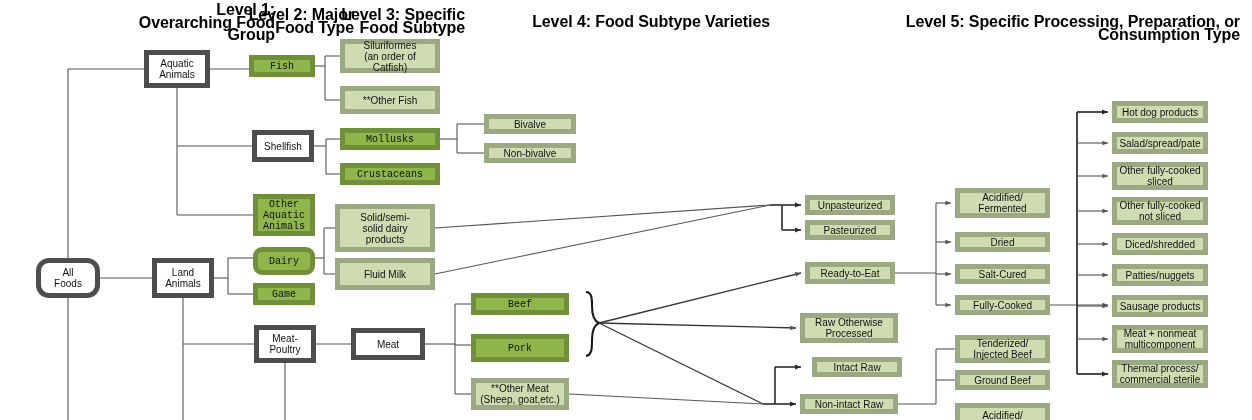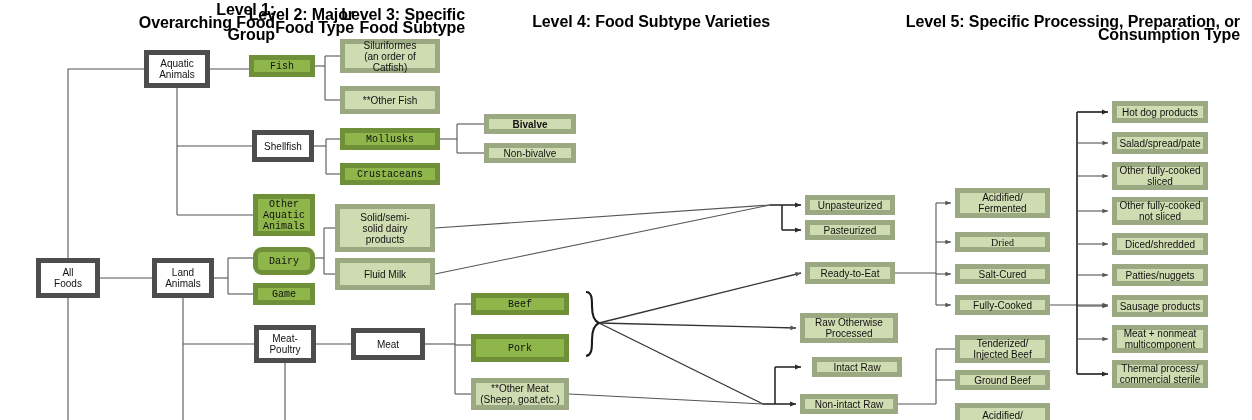--- a/index.html
+++ b/index.html
@@ -181,21 +181,21 @@
       <path d="M1077,339 L1108,339" marker-end="url(#ahl)"></path>
     </g>
   </svg>
 
   <div class="hdr" style="left: 120px; top: 4px; width: 155px;">Level 1:<br>Overarching Food<br>Group</div>
   <div class="hdr" style="left: 236px; top: 9px; width: 118px;">Level 2: Major<br>Food Type</div>
   <div class="hdr" style="left: 340px; top: 9px; width: 125px;">Level 3: Specific<br>Food Subtype</div>
   <div class="hdr" style="left: 500px; top: 16px; width: 270px;">Level 4: Food Subtype Varieties</div>
   <div class="hdr" style="left: 800px; top: 16px; width: 440px;">Level 5: Specific Processing, Preparation, or Consumption Type</div>
 
-<div class="node n-white" style="left: 36px; top: 258px; width: 64px; height: 40px;">
+<div class="node n-white" style="left: 36px; top: 258px; width: 64px; height: 40px; border-radius: 13px;">
       <span>All<br>Foods</span>
     </div>
     <div class="node n-white" style="left: 144px; top: 50px; width: 66px; height: 38px;">
       <span>Aquatic<br>Animals</span>
     </div>
     <div class="node n-white" style="left: 152px; top: 258px; width: 62px; height: 40px;">
       <span>Land<br>Animals</span>
     </div>
     <div class="node n-dark" style="left: 249px; top: 55px; width: 66px; height: 22px;">
       <span>Fish</span>
@@ -229,21 +229,21 @@
     </div>
     <div class="node n-pale" style="left: 335px; top: 204px; width: 100px; height: 48px;">
       <span>Solid/semi-<br>solid dairy<br>products</span>
     </div>
     <div class="node n-pale" style="left: 335px; top: 258px; width: 100px; height: 32px;">
       <span>Fluid Milk</span>
     </div>
     <div class="node n-white" style="left: 351px; top: 328px; width: 74px; height: 32px;">
       <span>Meat</span>
     </div>
-    <div class="node n-pale" style="left: 484px; top: 114px; width: 92px; height: 20px; font-weight: bold;">
+    <div class="node n-pale" style="left: 484px; top: 114px; width: 92px; height: 20px;">
       <span>Bivalve</span>
     </div>
     <div class="node n-pale" style="left: 484px; top: 143px; width: 92px; height: 20px;">
       <span>Non-bivalve</span>
     </div>
     <div class="node n-dark" style="left: 471px; top: 293px; width: 98px; height: 22px;">
       <span>Beef</span>
     </div>
     <div class="node n-dark" style="left: 471px; top: 334px; width: 98px; height: 28px;">
       <span>Pork</span>
@@ -265,21 +265,21 @@
     </div>
     <div class="node n-pale" style="left: 805px; top: 357px; width: 90px; height: 20px; margin-left: 7px;">
       <span>Intact Raw</span>
     </div>
     <div class="node n-pale" style="left: 800px; top: 394px; width: 98px; height: 20px;">
       <span>Non-intact Raw</span>
     </div>
     <div class="node n-pale" style="left: 955px; top: 188px; width: 95px; height: 30px;">
       <span>Acidified/<br>Fermented</span>
     </div>
-    <div class="node n-pale" style="left: 955px; top: 232px; width: 95px; height: 20px; font-family: Liberation Serif, serif;">
+    <div class="node n-pale" style="left: 955px; top: 232px; width: 95px; height: 20px;">
       <span>Dried</span>
     </div>
     <div class="node n-pale" style="left: 955px; top: 264px; width: 95px; height: 20px;">
       <span>Salt-Cured</span>
     </div>
     <div class="node n-pale" style="left: 955px; top: 295px; width: 95px; height: 20px;">
       <span>Fully-Cooked</span>
     </div>
     <div class="node n-pale" style="left: 955px; top: 335px; width: 95px; height: 28px;">
       <span>Tenderized/<br>Injected Beef</span>

